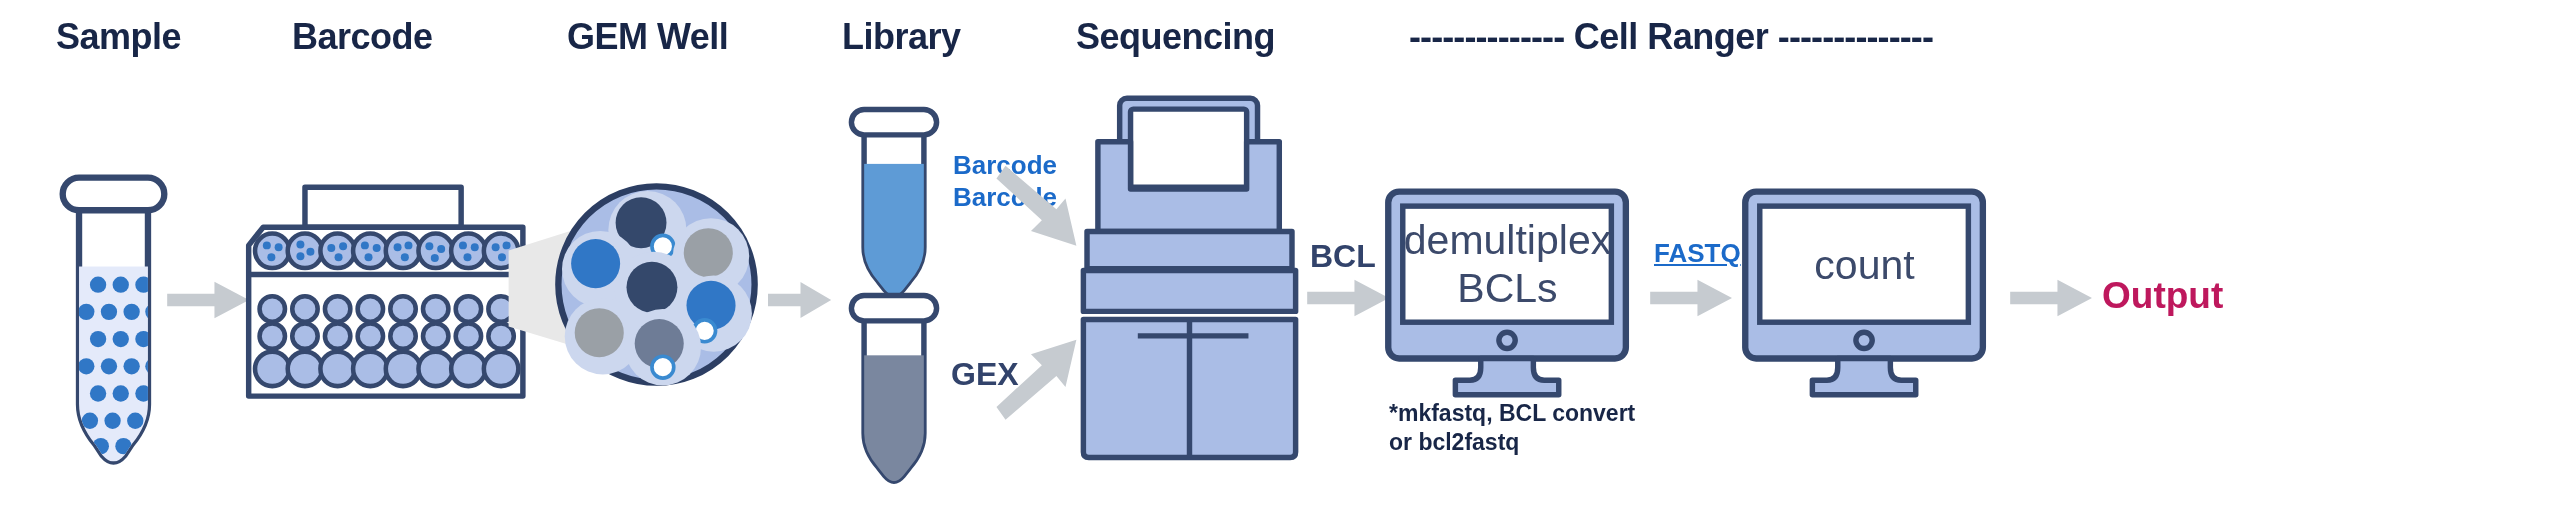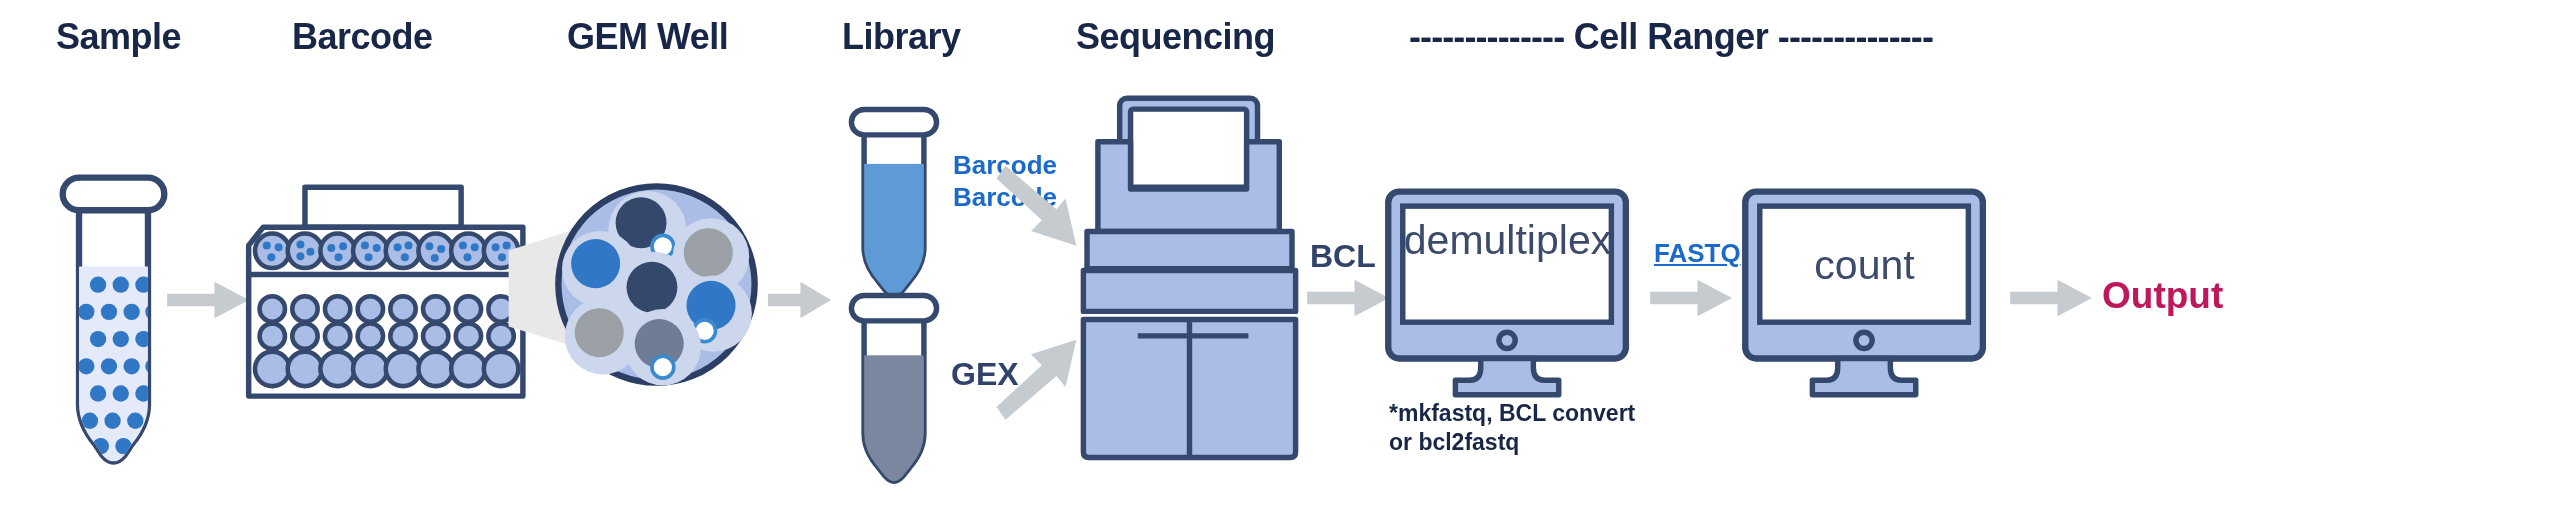--- a/index.html
+++ b/index.html
@@ -334,20 +334,21 @@
 
 <svg style="left:1381px; top:186px;" width="263" height="218" viewBox="0 0 290 240">
   <rect x="8" y="6" width="262" height="184" rx="12" ry="12" fill="#aabde6" stroke="#35486e" stroke-width="7"></rect>
   <rect x="24" y="22" width="230" height="128" fill="#ffffff" stroke="#35486e" stroke-width="6"></rect>
   <circle cx="139" cy="170" r="9" fill="#aabde6" stroke="#35486e" stroke-width="6"></circle>
   <path d="M110,190 L168,190 L168,200 Q168,214 180,214 L196,214 L196,230 L82,230 L82,214 L98,214 Q110,214 110,200 Z" fill="#aabde6" stroke="#35486e" stroke-width="6" stroke-linejoin="round"></path>
 </svg>
 
 <div class="screen-text" style="left:1403px; top:216px; width:209px;">
   <div>demultiplex</div>
+  <div>BCLs</div>
 </div>
 
 <div class="caption" style="left:1389px; top:399px; width:227px;">
   <div>*mkfastq, BCL convert</div>
   <div>or bcl2fastq</div>
 </div>
 
 <div class="lbl-blue" style="left:1654px; top:238px;text-decoration:underline;">FASTQ</div>
 <svg style="left:1650px; top:278px;" width="84" height="40" viewBox="0 0 92 44">
   <path d="M0,15 L52,15 L52,2 L90,22 L52,42 L52,29 L0,29 Z" fill="#c6cbd0"></path>

